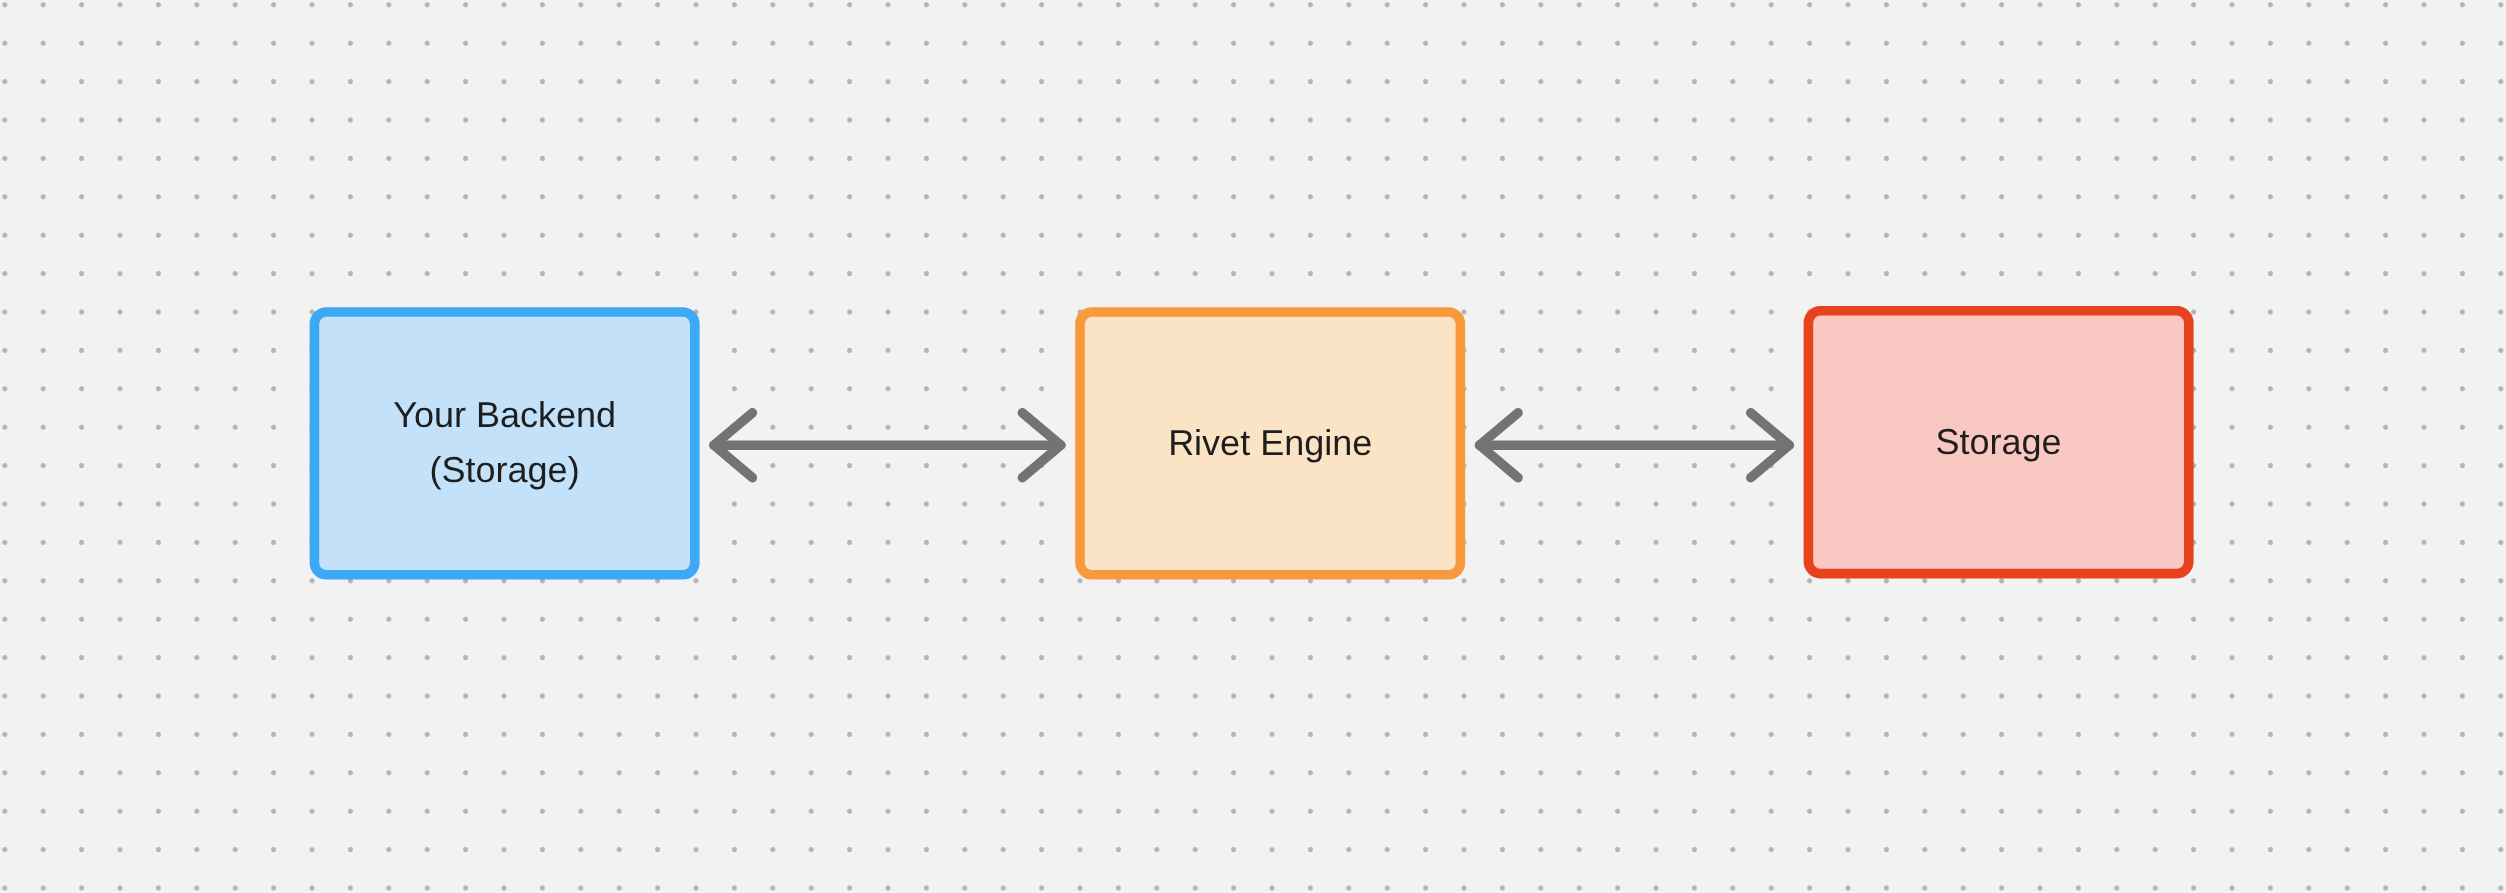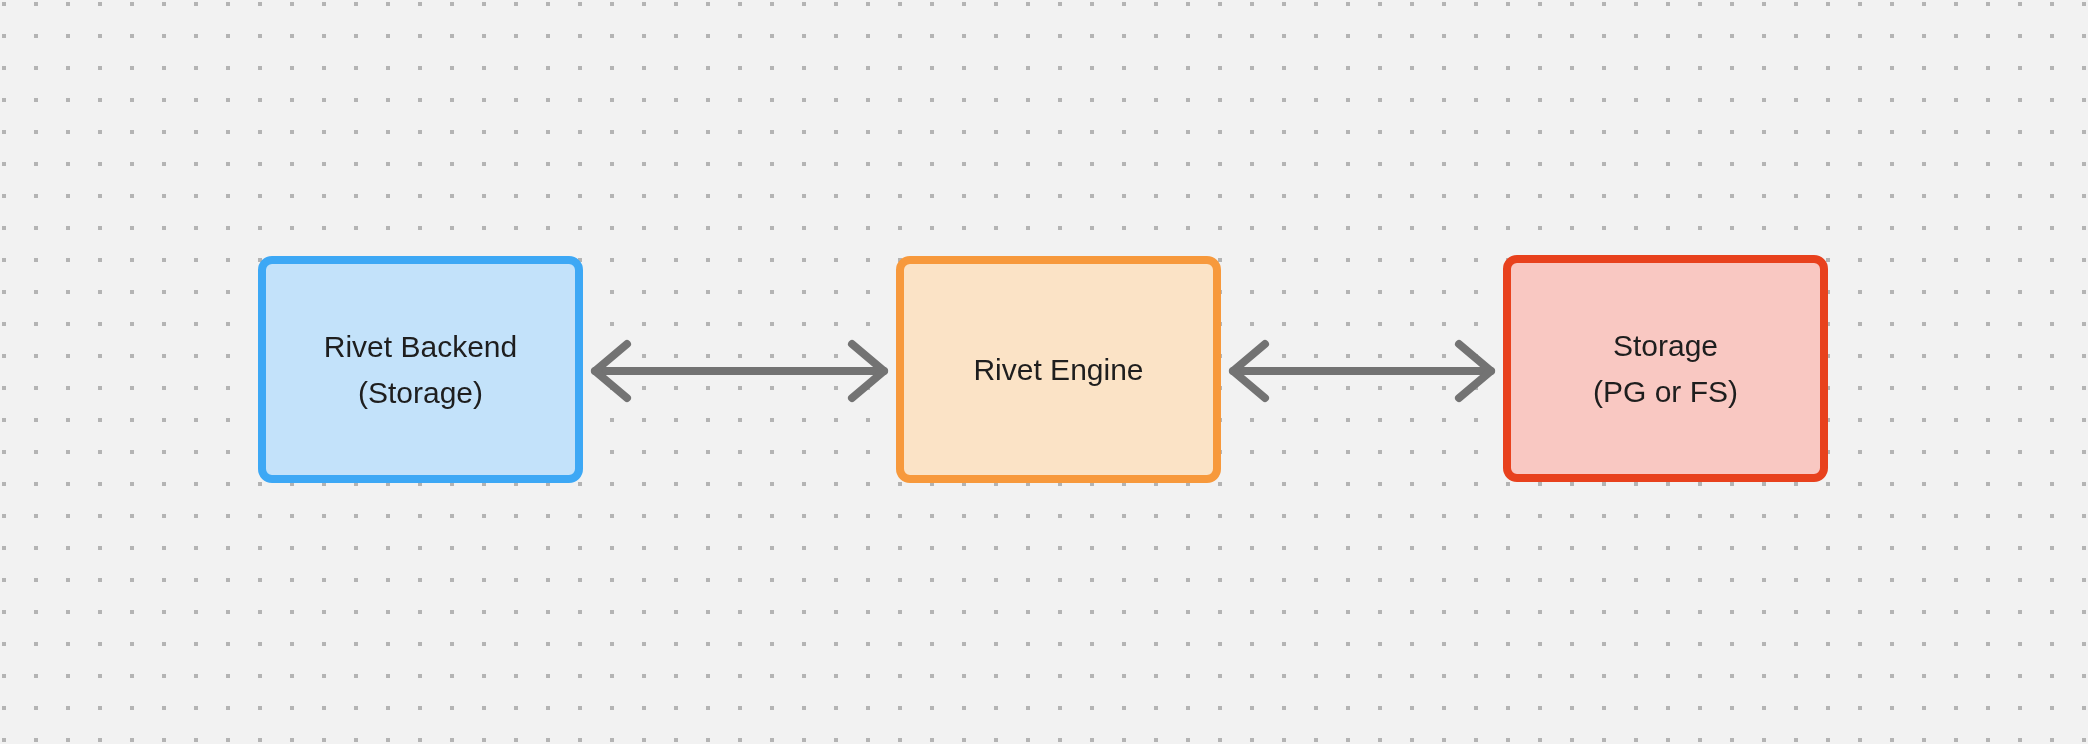--- a/index.html
+++ b/index.html
@@ -54,21 +54,21 @@
     stroke-linecap: round;
     stroke-linejoin: round;
   }
 </style>
 </head>
 <body>
 
 <div class="canvas">
 
   <div class="node node-your-backend" style="border-color: rgb(61, 168, 245); background-color: rgb(195, 226, 250);">
-    <span class="node-label-line">Rivet Backend</span>
+    <span class="node-label-line">Your Backend</span>
     <span class="node-label-line">(Storage)</span>
   </div>
 
   <svg class="edge edge-1" width="313" height="80" viewBox="0 0 313 80" style="stroke: rgb(115, 115, 115);">
     <line x1="12" y1="40" x2="301" y2="40"></line>
     <path d="M 44 13 L 12 40 L 44 67"></path>
     <path d="M 269 13 L 301 40 L 269 67"></path>
   </svg>
 
   <div class="node node-rivet-engine" style="border-color: rgb(247, 153, 60); background-color: rgb(251, 227, 198);">
@@ -77,16 +77,15 @@
   </div>
 
   <svg class="edge edge-2" width="282" height="80" viewBox="0 0 282 80" style="stroke: rgb(115, 115, 115);">
     <line x1="12" y1="40" x2="270" y2="40"></line>
     <path d="M 44 13 L 12 40 L 44 67"></path>
     <path d="M 238 13 L 270 40 L 238 67"></path>
   </svg>
 
   <div class="node node-storage" style="border-color: rgb(232, 65, 29); background-color: rgb(249, 200, 194);">
     <span class="node-label-line">Storage</span>
-    <span class="node-label-line">(PG or FS)</span>
   </div>
 
 </div>
 
 </body></html>

